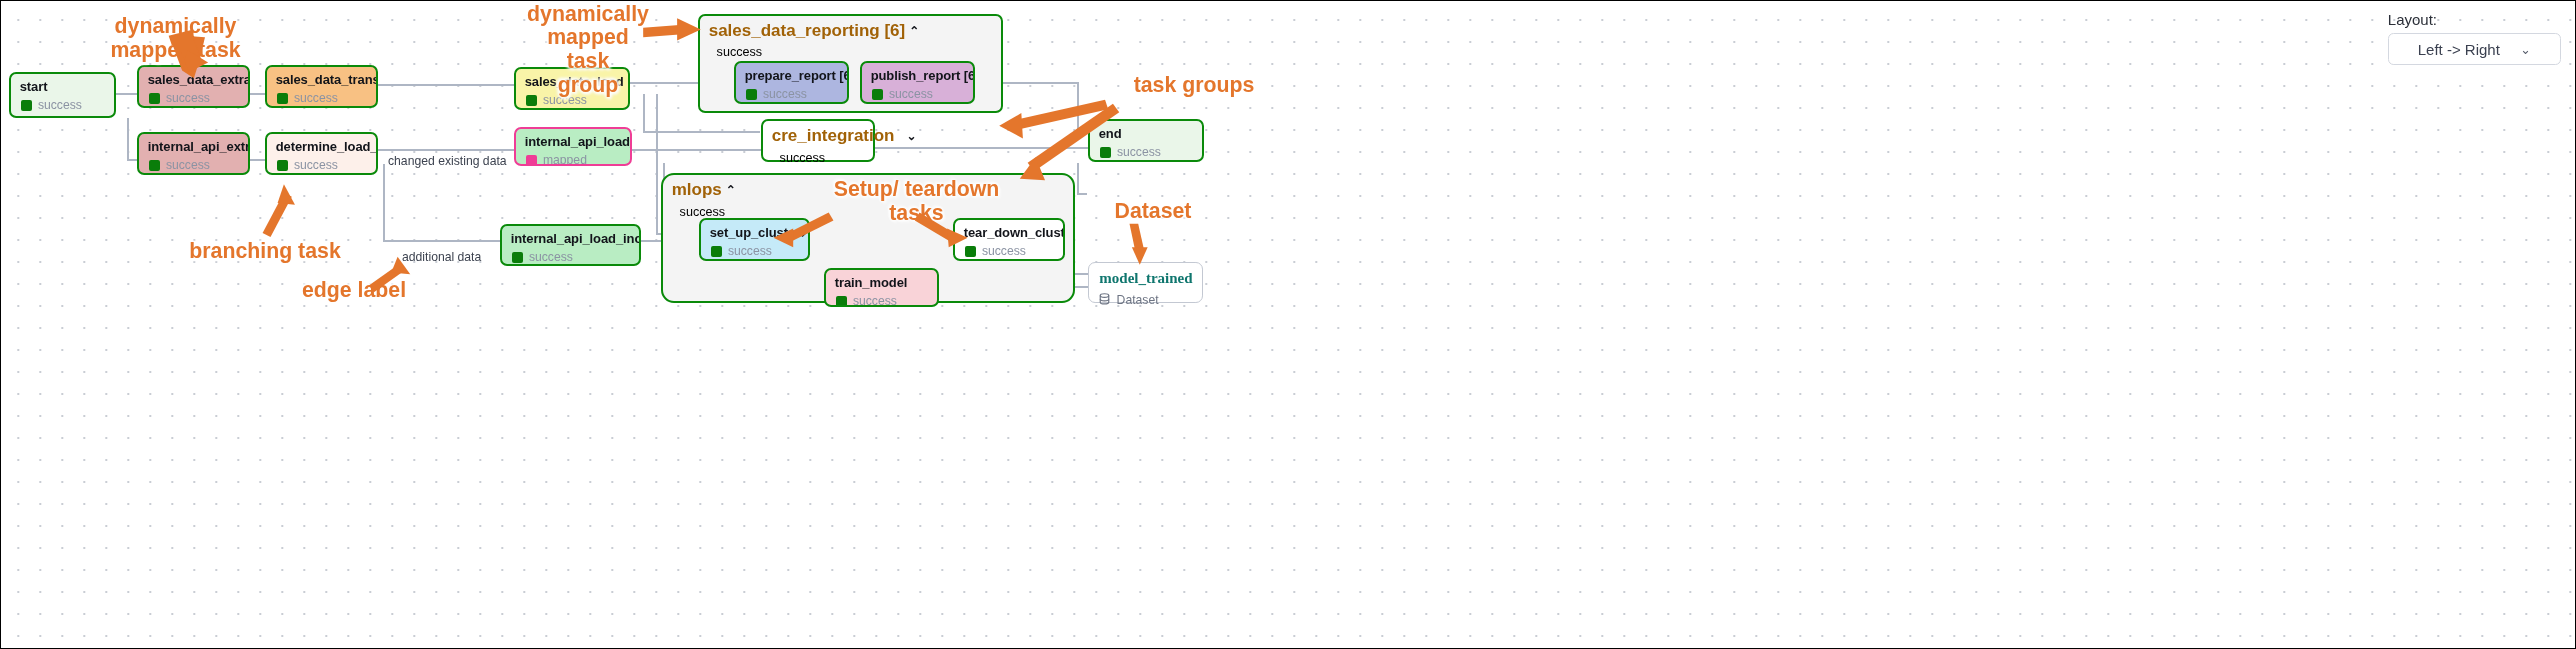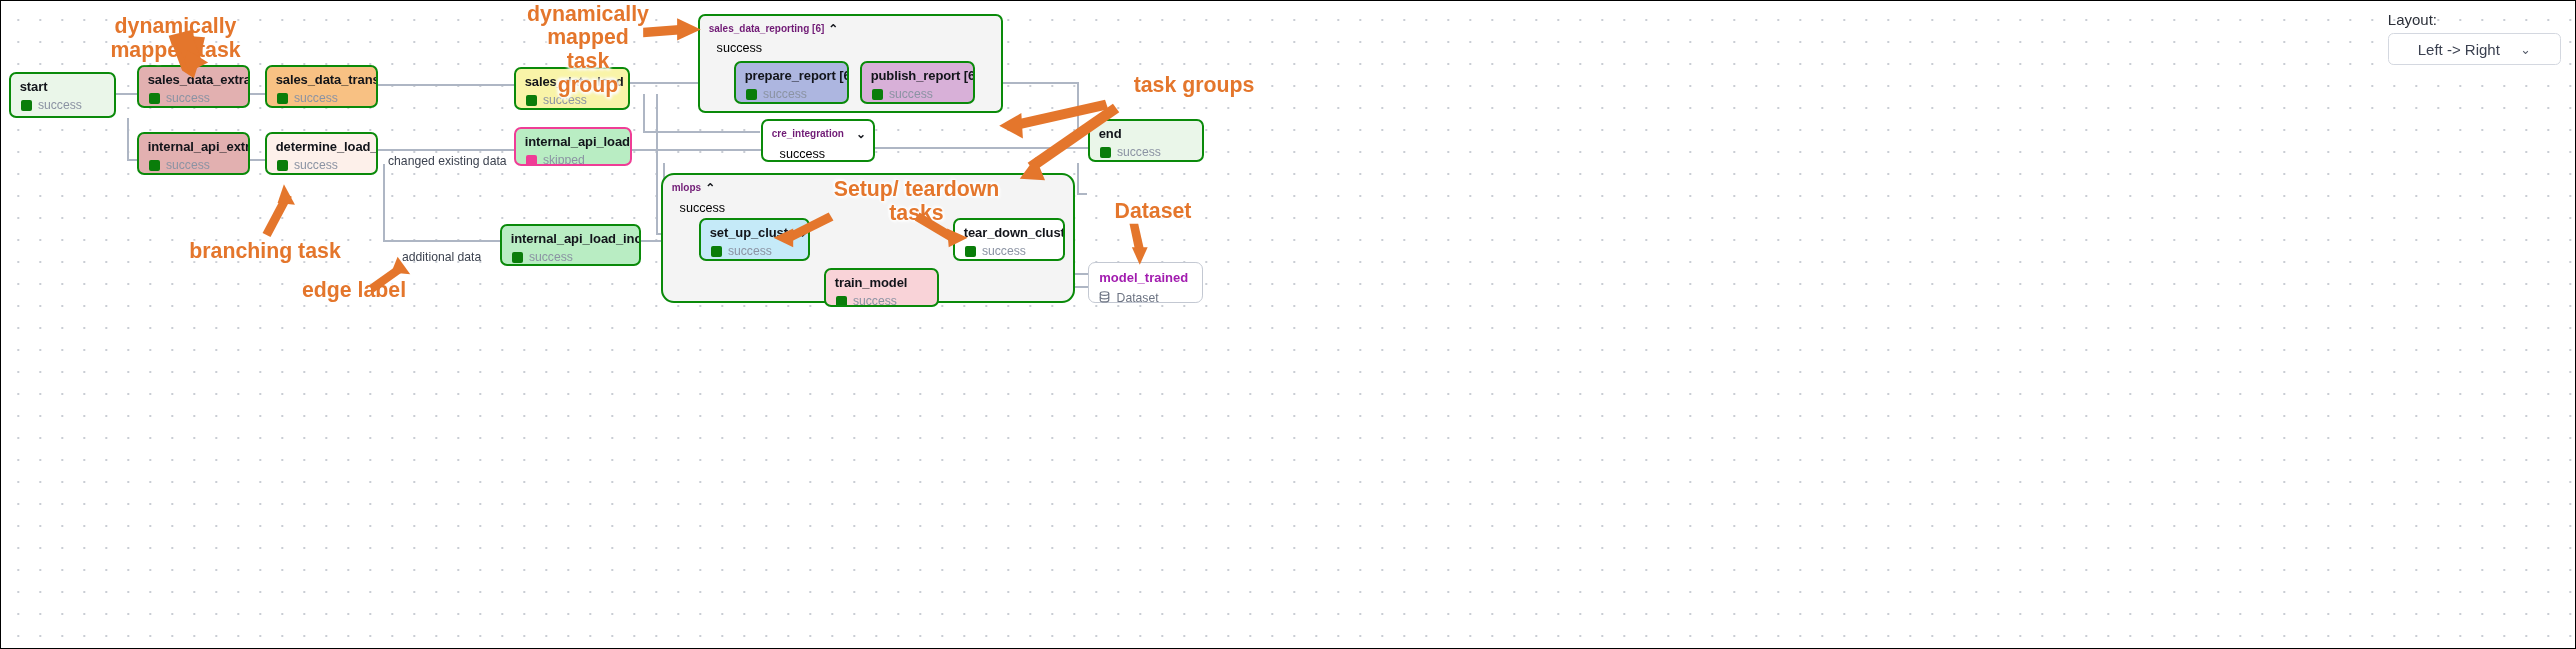--- a/index.html
+++ b/index.html
@@ -23,27 +23,27 @@
   .node .sq{width:10.3px;height:10.3px;border-radius:2px;background:#0a7d0a;flex:none;}
   .node .sq.pink{background:#ef3d96;}
   .node .status{font-size:12.2px;color:#8b93a3;line-height:1;}
   .node .op{font-size:12.2px;color:#9aa1b0;margin-top:4.7px;white-space:nowrap;
         overflow:hidden;text-overflow:clip;}
   .chev{font-size:12px;font-weight:bold;color:#12141a;display:inline-block;}
 
   
   .group{position:absolute;box-sizing:border-box;border:2.4px solid #0a8a0a;border-radius:7.1px;
          background:#f4f4f4;padding:6.3px 8.7px;}
-  .group .gtitle{font-size:10px;font-weight:bold;color:#701a75;white-space:nowrap;line-height:1.05;}
+  .group .gtitle{font-size:17px;font-weight:bold;color:#a16207;white-space:nowrap;line-height:1.05;}
   .group .statusrow{display:flex;align-items:center;gap:6.3px;margin-top:5.5px;margin-left:1.6px;}
 
   
   .dataset{position:absolute;box-sizing:border-box;border:1.3px solid #c3c8d2;border-radius:7.1px;
         background:#fff;padding:7.1px 10.3px;}
-  .dataset .title{font-size:13px;font-weight:bold;color:#a21caf;}
+  .dataset .title{font-size:15px;font-weight:bold;color:#0f766e;font-family:Liberation Serif, serif;}
   .dataset .drow{display:flex;align-items:center;gap:6.3px;margin-top:5.5px;}
   .dataset .dlabel{font-size:12.2px;color:#6d7483;}
 
   
   .edge{position:absolute;background:#aeb6c4;}
   .edge.h{height:2.4px;}
   .edge.v{width:2.4px;}
   .dashed{position:absolute;height:0;border-top:2.4px dashed #aeb6c4;}
   .dot{position:absolute;width:12px;height:12px;border-radius:50%;background:#aeb6c4;}
   .elabel{position:absolute;font-size:12.2px;color:#3d4350;white-space:nowrap;}
@@ -254,21 +254,21 @@
       <span class="sq"></span>
       <span class="status">success</span>
     </div>
 
   </div>
 
   <div class="node" style="left:513px;top:126px;width:118px;height:39px;background:#b9edc3;border-color:#ef3d96;">
     <div class="title">internal_api_load_full</div>
     <div class="statusrow">
       <span class="sq pink"></span>
-      <span class="status">skipped</span>
+      <span class="status">mapped</span>
     </div>
 
   </div>
 
   <div class="node" style="left:499px;top:223px;width:141px;height:42px;background:#b9edc3;">
     <div class="title">internal_api_load_incremental</div>
     <div class="statusrow">
       <span class="sq"></span>
       <span class="status">success</span>
     </div>

